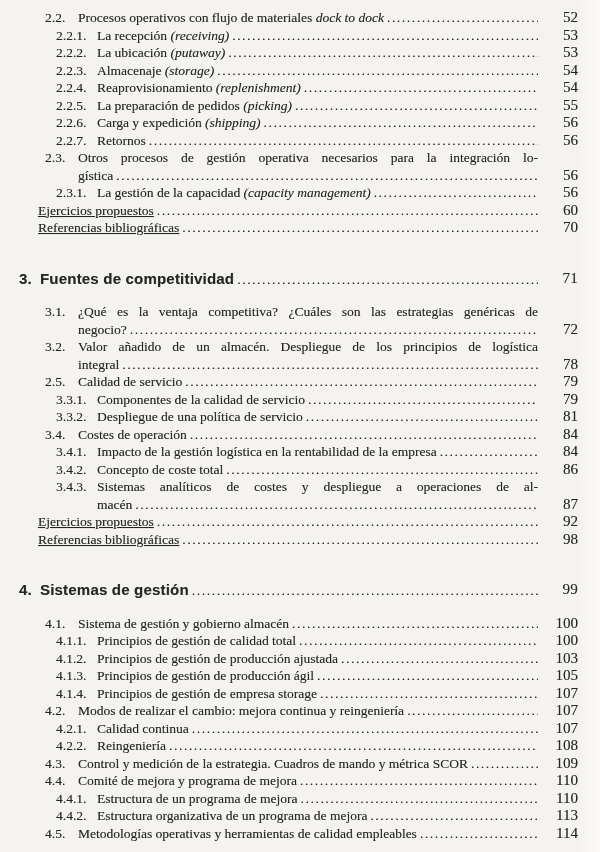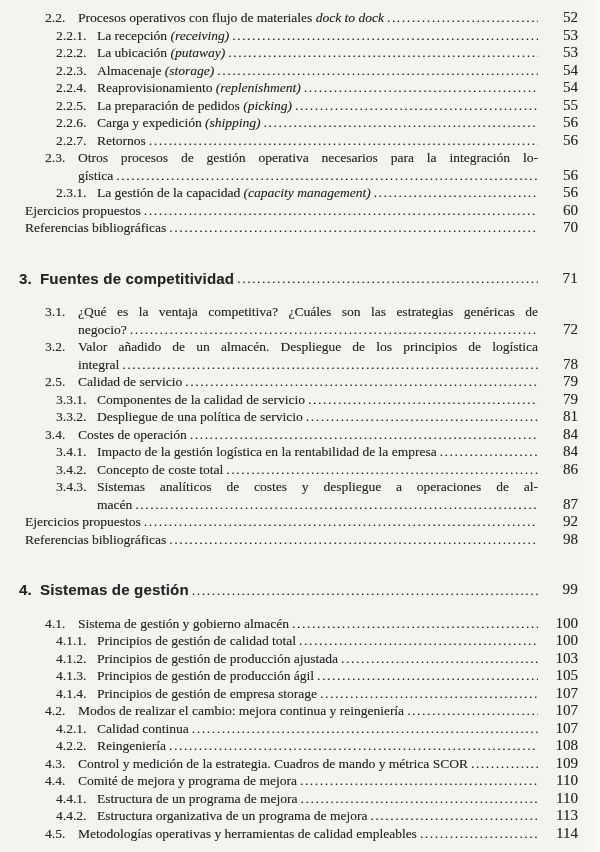--- a/index.html
+++ b/index.html
@@ -17,31 +17,31 @@
     overflow: hidden;
     font-family: "Liberation Serif", serif;
     font-size: 13.5px;
     color: #262626;
     text-shadow: 0.2px 0.2px 0.35px rgba(45,45,45,0.38);
     background: linear-gradient(to right,
       #f4f3ef 0px, #f4f3ef 578px, #f7f6f2 588px, #fbfaf7 600px);
   }
   .row {
     display: flex;
-    align-items: center;
+    align-items: flex-start;
     height: 17.5px;
     line-height: 17.4px;
     padding-right: 22px;
     box-sizing: border-box;
   }
   .num { flex: none; white-space: nowrap; }
   .row.lvl1 .num   { margin-left: 45px; width: 33px; }
   .row.lvl2 .num   { margin-left: 56px; width: 41px; }
   .row.chapter .num{ margin-left: 19px; width: 21px; }
-  .row.plain .text { margin-left: 25px; }
+  .row.plain .text { margin-left: 38px; text-decoration: underline; }
   .text { flex: none; white-space: nowrap; }
   .row.wrap1 .text {
     flex: 1 1 auto;
     white-space: normal;
     text-align: justify;
     text-align-last: justify;
     overflow: hidden;
   }
   .leader {
     flex: 1 1 auto;

